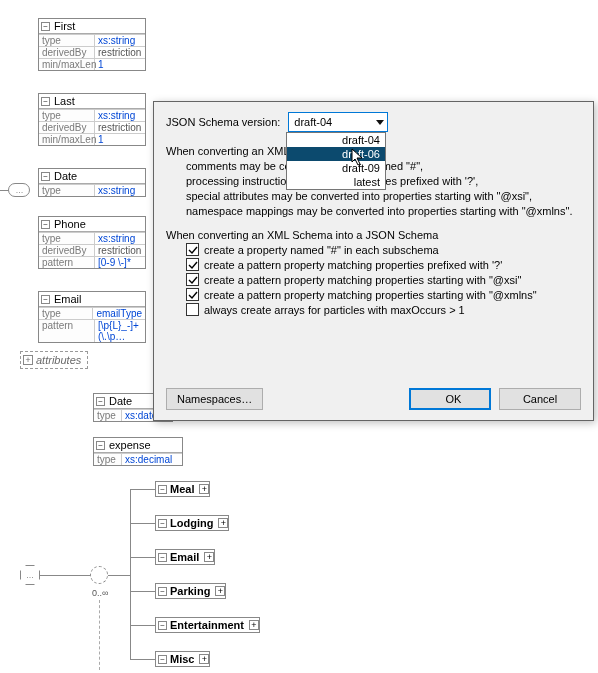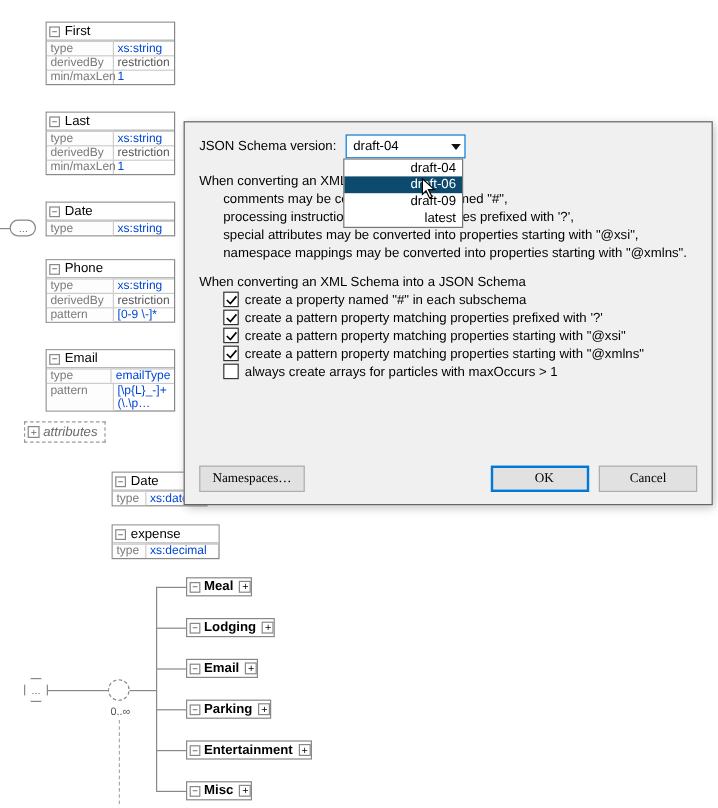--- a/index.html
+++ b/index.html
@@ -233,21 +233,20 @@
   .checkbox svg { width: 10px; height: 10px; display: none; }
   .checkbox.checked svg { display: block; }
   .dialog-footer {
     position: absolute;
     bottom: 10px;
     left: 12px;
     right: 12px;
     display: flex;
     align-items: center;
     justify-content: space-between;
-    font-family: Liberation Serif, serif;
   }
   .btn {
     min-width: 82px;
     height: 22px;
     border: 1px solid #adadad;
     background: #e1e1e1;
     font-size: 11px;
     display: flex;
     align-items: center;
     justify-content: center;

